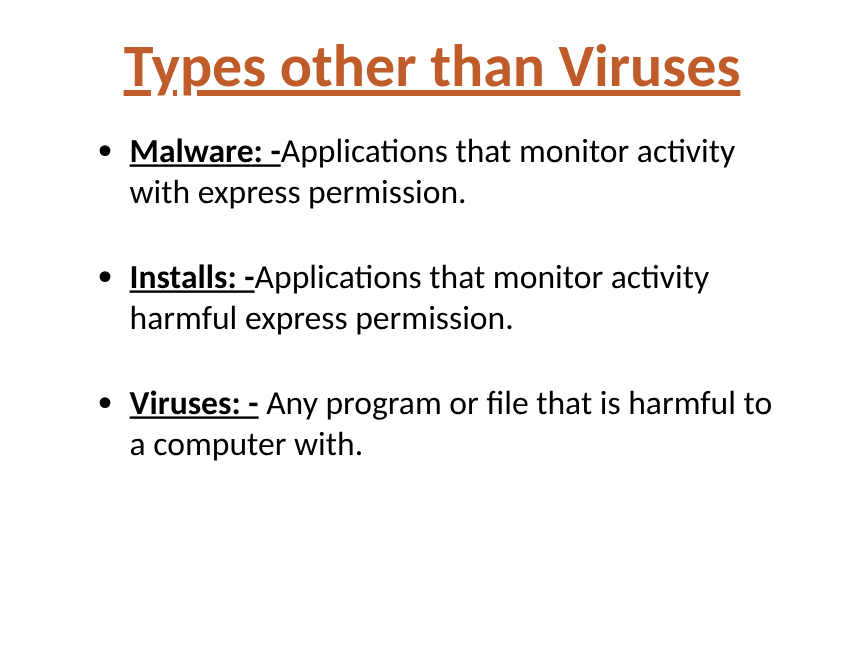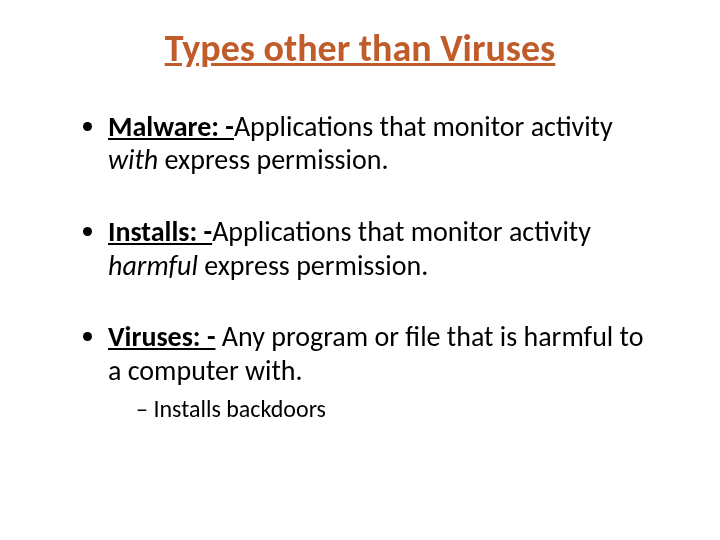--- a/index.html
+++ b/index.html
@@ -12,25 +12,25 @@
     color: #000000;
   }
   .slide {
     box-sizing: border-box;
     width: 720px;
     height: 540px;
     padding: 28px 60px 20px 60px;
   }
   .title {
     text-align: center;
-    font-size: 38px;
+    font-size: 50px;
     font-weight: 700;
     color: #c05c2a;
     text-decoration: underline;
-    margin: 0 0 40px 0;
+    margin: 0 0 26px 0;
     line-height: 1.1;
   }
   ul.top {
     list-style: disc;
     margin: 0;
     padding-left: 48px;
   }
   ul.top > li {
     font-size: 28px;
     line-height: 1.2;
@@ -50,40 +50,36 @@
     line-height: 1.2;
   }
   ul.sub > li::before {
     content: "– ";
   }
   .term {
     font-weight: 700;
     text-decoration: underline;
   }
   .ital {
-    font-style: italic;
   }
 </style>
 </head>
 <body>
 
 <div class="slide">
   <h1 class="title">Types other than Viruses</h1>
 
   <ul class="top">
 
     <li>
       <span class="term">Malware: -</span><span>Applications that monitor activity </span><span class="ital">with</span><span> express permission.</span>
     </li>
 
     <li>
       <span class="term">Installs: -</span><span>Applications that monitor activity </span><span class="ital">harmful</span><span> express permission.</span>
     </li>
 
     <li>
       <span class="term">Viruses: -</span><span> Any program or file that is harmful to a computer with.</span><span class="ital"></span><span></span>
-      <ul class="sub">
-        <li>Installs backdoors</li>
-      </ul>
     </li>
 
   </ul>
 </div>
 
 </body></html>

